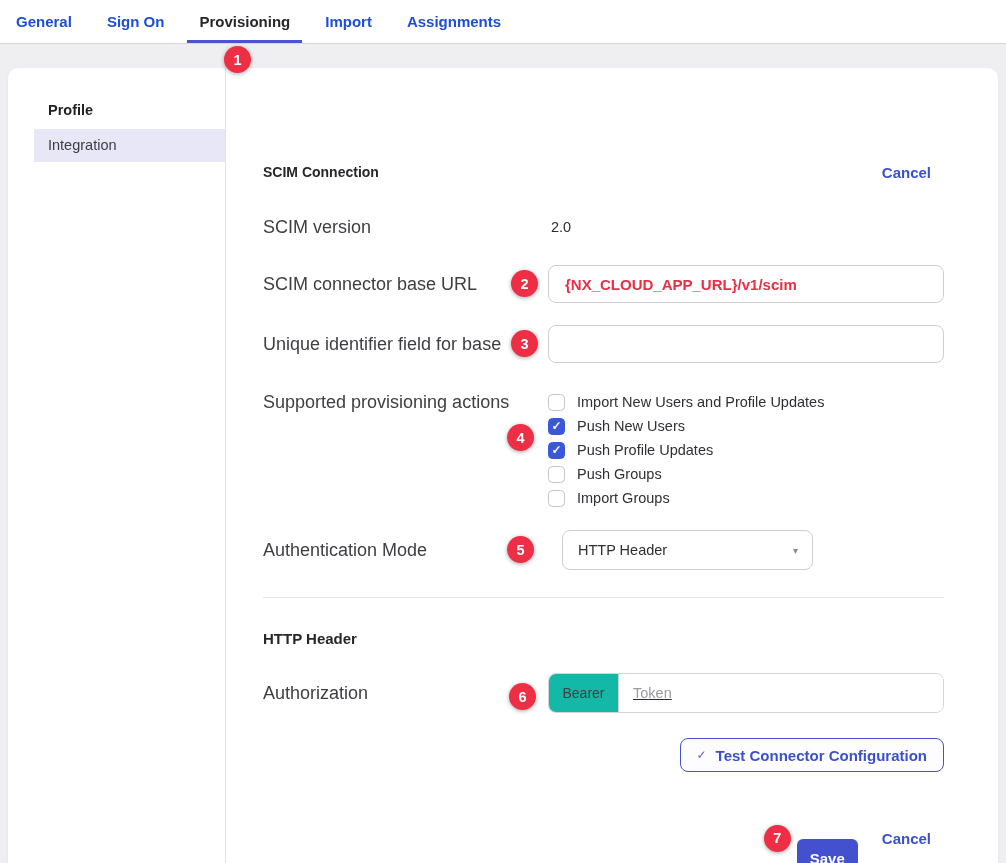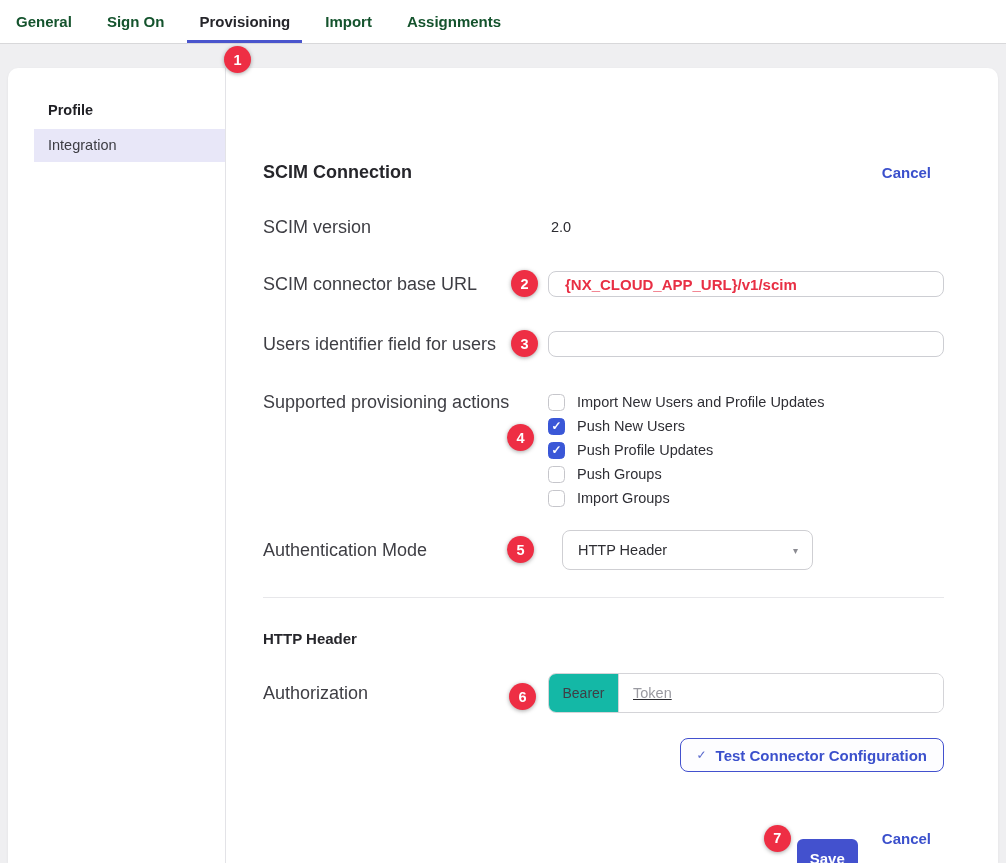--- a/index.html
+++ b/index.html
@@ -19,21 +19,21 @@
     display:flex;
     align-items:stretch;
     padding-left:4px;
     position:relative;
   }
   .tab {
     padding:0 12px;
     margin-right:11px;
     font-size:15px;
     font-weight:700;
-    color:#14532d;
+    color:#1d4ed8;
     line-height:44px;
     cursor:pointer;
     border-bottom:3px solid transparent;
   }
   .tab.active {
     color:#26262b;
     border-bottom:3px solid #4a55cd;
   }
 
   
@@ -103,38 +103,38 @@
   }
   .row.center { align-items:center; }
 
   .header-row {
     margin-top:92px;
     height:24px;
     display:flex;
     justify-content:space-between;
     align-items:center;
   }
-  .page-title { font-size:18px; font-weight:700; color:#26262b; }
+  .page-title { font-size:14px; font-weight:700; color:#26262b; }
   .link {
     color:#3b50cc;
     font-size:15px;
     font-weight:700;
     text-decoration:none;
     cursor:pointer;
   }
   .header-row .link { margin-right:13px; }
 
   .row-version { margin-top:33px; height:20px; }
   .value-text { font-size:14.5px; color:#2c2c31; padding-left:3px; }
 
   .row-url { margin-top:28px; height:38px; }
   .row-unique { margin-top:22px; height:38px; }
   .text-input {
     flex:1;
-    height:26px;
+    height:38px;
     border:1px solid #cdced3;
     border-radius:8px;
     padding:0 16px;
     font-family:"Liberation Sans", sans-serif;
     font-size:14.5px;
     color:#2c2c31;
     outline:none;
     background:#fff;
   }
   .text-input.red-value {
@@ -309,21 +309,21 @@
       <div class="value-text">2.0</div>
     </div>
 
     <div class="row row-url center">
       <div class="label">SCIM connector base URL</div>
       <div class="badge badge-abs" style="left:248px; top:5px;">2</div>
       <input class="text-input red-value" type="text" value="{NX_CLOUD_APP_URL}/v1/scim" style="">
     </div>
 
     <div class="row row-unique center">
-      <div class="label">Users identifier field for users</div>
+      <div class="label">Unique identifier field for base</div>
       <div class="badge badge-abs" style="left:248px; top:5px;">3</div>
       <input class="text-input" type="text" value="" style="">
     </div>
 
     <div class="row row-actions">
       <div class="label">Supported provisioning actions</div>
       <div class="badge badge-abs" style="left:244px; top:34px;">4</div>
       <div class="checkbox-group">
         <div class="checkbox-row">
           <span class="checkbox"></span>

